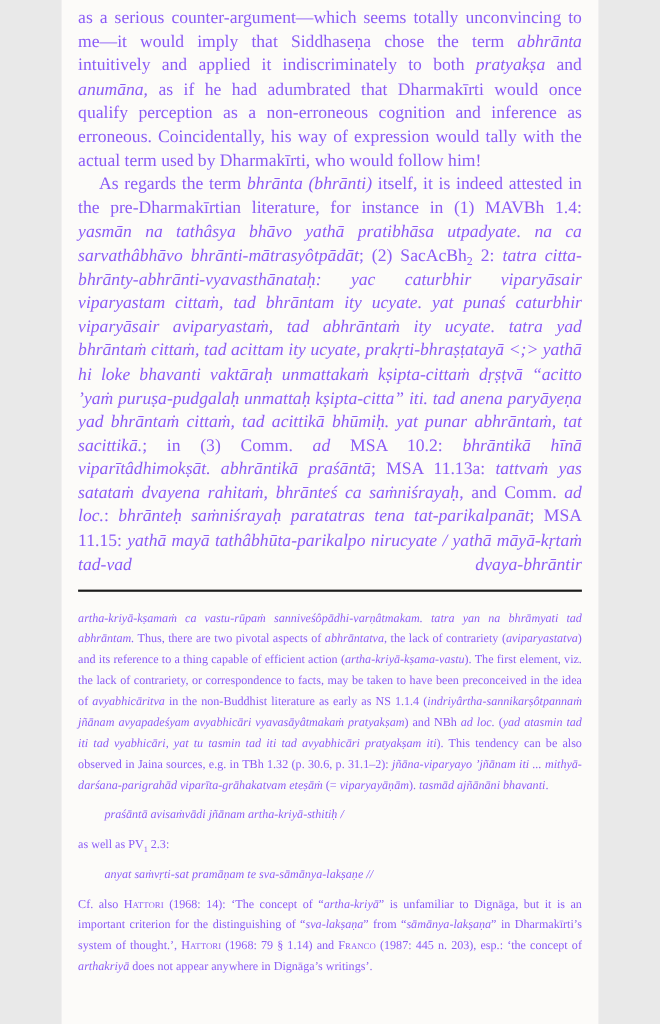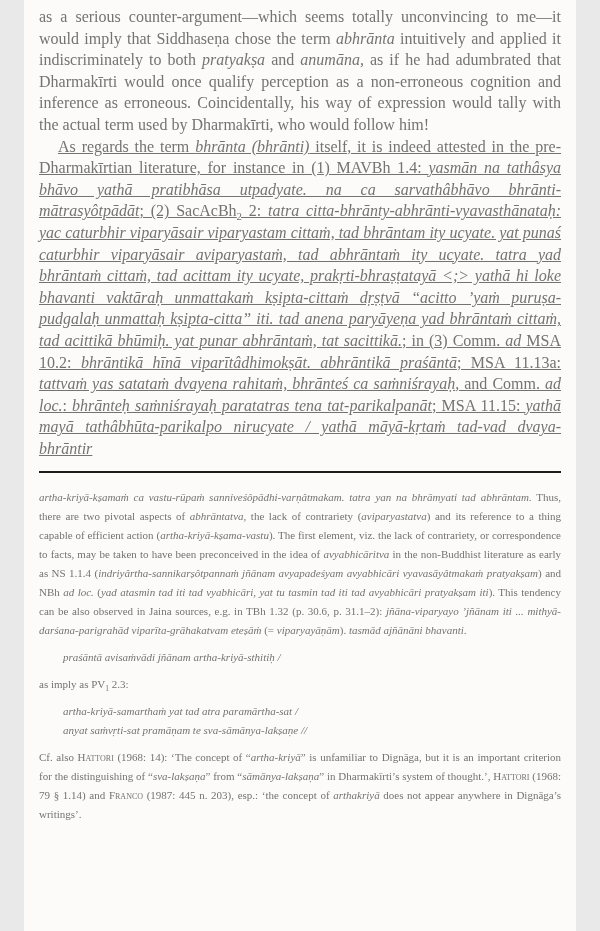--- a/index.html
+++ b/index.html
@@ -1,30 +1,30 @@
 <!DOCTYPE html>
 <html><head>
 <meta charset="utf-8">
 <style>
   html, body { margin: 0; padding: 0; background: #e9e9e9; }
   .page {
     position: relative;
-    width: 552px;
+    width: 488px;
     height: 931px;
     box-sizing: border-box;
     margin: 0 auto;
     padding: 6px 15px 0 15px;
     background: #fcfbf9;
-    color: #737373;
+    color: #8b5cf6;
     overflow: hidden;
     font-family: "Liberation Serif", "DejaVu Serif", serif;
   }
   .body-text { font-size: 16px; line-height: 21.6px; text-align: justify; }
   .body-text p.para { margin: 0; }
-  p.para.indent { text-indent: 19px; text-decoration: underline; }
+  p.para.indent { text-indent: 19px; }
   p.para.jlast { text-align-last: justify; }
   .fn-rule {
     height: 0;
     border: none;
     border-top: 2px solid #1c1c1c;
     margin: 12px 0 15px 0;
     width: 100%;
   }
   .footnote { font-size: 11px; line-height: 19px; text-align: justify; }
   .footnote p.fn-para { margin: 0; }
@@ -41,20 +41,19 @@
   <div class="body-text">
       <p class="para"><span>as a serious counter-argument—which seems totally unconvincing to me—it would imply that Siddhaseṇa chose the term </span><span class="it">abhrānta</span><span> intuitively and applied it indiscriminately to both </span><span class="it">pratyakṣa</span><span> and </span><span class="it">anumāna</span><span>, as if he had adumbrated that Dharmakīrti would once qualify perception as a non-erroneous cognition and inference as erroneous. Coincidentally, his way of expression would tally with the actual term used by Dharmakīrti, who would follow him!</span></p>
       <p class="para indent jlast"><span>As regards the term </span><span class="it">bhrānta (bhrānti)</span><span> itself, it is indeed attested in the pre-Dharmakīrtian literature, for instance in (1) MAVBh 1.4: </span><span class="it">yasmān na tathâsya bhāvo yathā pratibhāsa utpadyate. na ca sarvathâbhāvo bhrānti-mātrasyôtpādāt</span><span>; (2) SacAcBh</span><span class="sub">2</span><span> 2: </span><span class="it">tatra citta-bhrānty-abhrānti-vyavasthānataḥ: yac caturbhir viparyāsair viparyastam cittaṁ, tad bhrāntam ity ucyate. yat punaś caturbhir viparyāsair aviparyastaṁ, tad abhrāntaṁ ity ucyate. tatra yad bhrāntaṁ cittaṁ, tad acittam ity ucyate, prakṛti-bhraṣṭatayā &lt;;&gt; yathā hi loke bhavanti vaktāraḥ unmattakaṁ kṣipta-cittaṁ dṛṣṭvā “acitto ’yaṁ puruṣa-pudgalaḥ unmattaḥ kṣipta-citta” iti. tad anena paryāyeṇa yad bhrāntaṁ cittaṁ, tad acittikā bhūmiḥ. yat punar abhrāntaṁ, tat sacittikā.</span><span>; in (3) Comm. </span><span class="it">ad</span><span> MSA 10.2: </span><span class="it">bhrāntikā hīnā viparītâdhimokṣāt. abhrāntikā praśāntā</span><span>; MSA 11.13a: </span><span class="it">tattvaṁ yas satataṁ dvayena rahitaṁ, bhrānteś ca saṁniśrayaḥ</span><span>, and Comm. </span><span class="it">ad loc.</span><span>: </span><span class="it">bhrānteḥ saṁniśrayaḥ paratatras tena tat-parikalpanāt</span><span>; MSA 11.15: </span><span class="it">yathā mayā tathâbhūta-parikalpo nirucyate / yathā māyā-kṛtaṁ tad-vad dvaya-bhrāntir</span></p>
     </div>
   <hr class="fn-rule">
   <div class="footnote">
       <p class="fn-para"><span class="it">artha-kriyā-kṣamaṁ ca vastu-rūpaṁ sanniveśôpādhi-varṇâtmakam. tatra yan na bhrāmyati tad abhrāntam.</span><span> Thus, there are two pivotal aspects of </span><span class="it">abhrāntatva</span><span>, the lack of contrariety (</span><span class="it">aviparyastatva</span><span>) and its reference to a thing capable of efficient action (</span><span class="it">artha-kriyā-kṣama-vastu</span><span>). The first element, viz. the lack of contrariety, or correspondence to facts, may be taken to have been preconceived in the idea of </span><span class="it">avyabhicāritva</span><span> in the non-Buddhist literature as early as NS 1.1.4 (</span><span class="it">indriyârtha-sannikarṣôtpannaṁ jñānam avyapadeśyam avyabhicāri vyavasāyâtmakaṁ pratyakṣam</span><span>) and NBh </span><span class="it">ad loc.</span><span> (</span><span class="it">yad atasmin tad iti tad vyabhicāri, yat tu tasmin tad iti tad avyabhicāri pratyakṣam iti</span><span>). This tendency can be also observed in Jaina sources, e.g. in TBh 1.32 (p. 30.6, p. 31.1–2): </span><span class="it">jñāna-viparyayo ’jñānam iti ... mithyā-darśana-parigrahād viparīta-grāhakatvam eteṣāṁ</span><span> (= </span><span class="it">viparyayāṇām</span><span>). </span><span class="it">tasmād ajñānāni bhavanti</span><span>.</span></p>
       <div class="fn-verse">
         <div class="verse-line"><span class="it">praśāntā avisaṁvādi jñānam artha-kriyā-sthitiḥ /</span></div>
       </div>
-      <p class="fn-para"><span>as imply as PV</span><span class="sub">1</span><span> 2.3:</span></p>
+      <p class="fn-para"><span>as well as PV</span><span class="sub">1</span><span> 2.3:</span></p>
       <div class="fn-verse">
-        <div class="verse-line"><span class="it">artha-kriyā-samarthaṁ yat tad atra paramārtha-sat /</span></div>
         <div class="verse-line"><span class="it">anyat saṁvṛti-sat pramāṇam te sva-sāmānya-lakṣaṇe //</span></div>
       </div>
       <p class="fn-para"><span>Cf. also </span><span class="sc">Hattori</span><span> (1968: 14): ‘The concept of “</span><span class="it">artha-kriyā</span><span>” is unfamiliar to Dignāga, but it is an important criterion for the distinguishing of “</span><span class="it">sva-lakṣaṇa</span><span>” from “</span><span class="it">sāmānya-lakṣaṇa</span><span>” in Dharmakīrti’s system of thought.’, </span><span class="sc">Hattori</span><span> (1968: 79 § 1.14) and </span><span class="sc">Franco</span><span> (1987: 445 n. 203), esp.: ‘the concept of </span><span class="it">arthakriyā</span><span> does not appear anywhere in Dignāga’s writings’.</span></p>
     </div>
 </div>
 
 </body></html>

